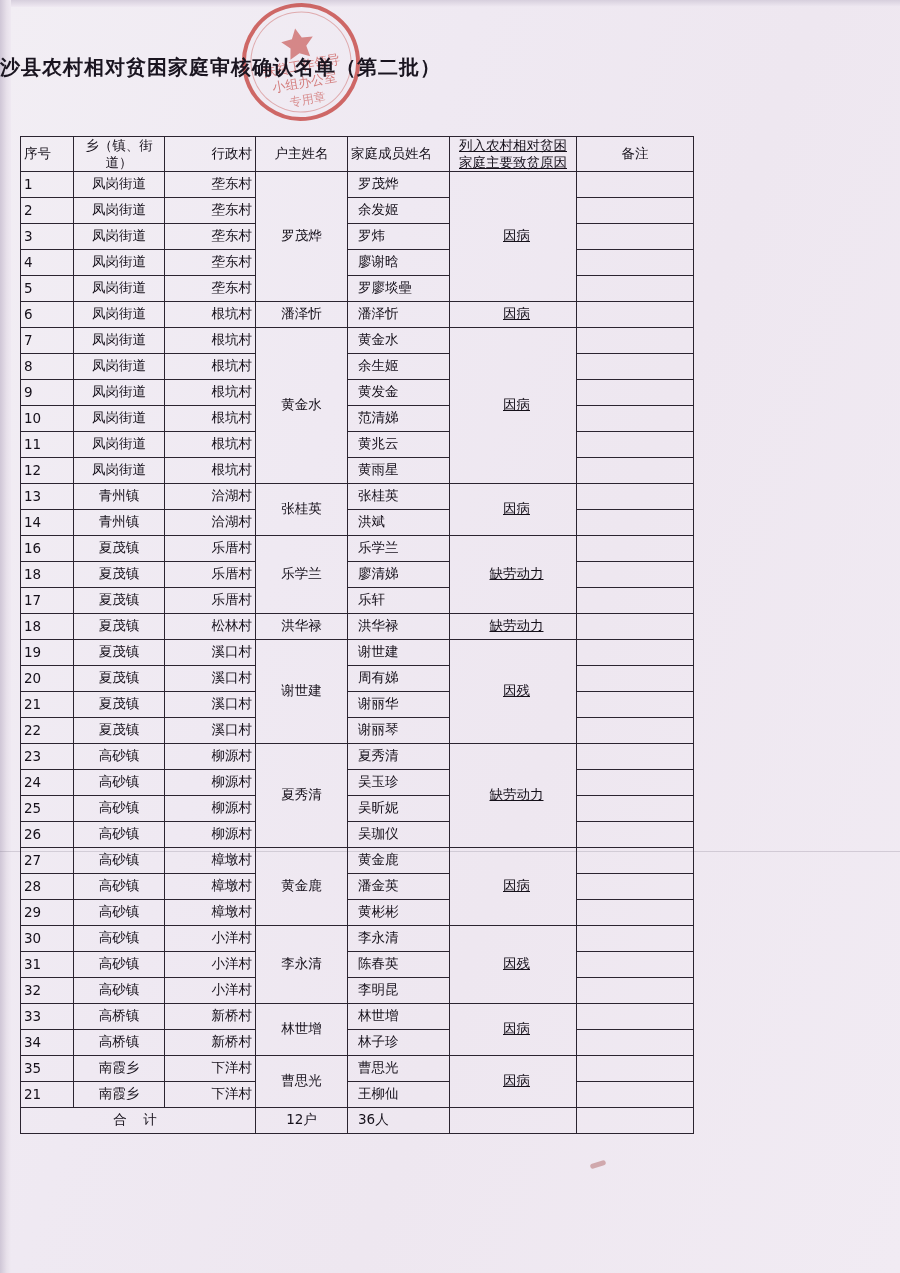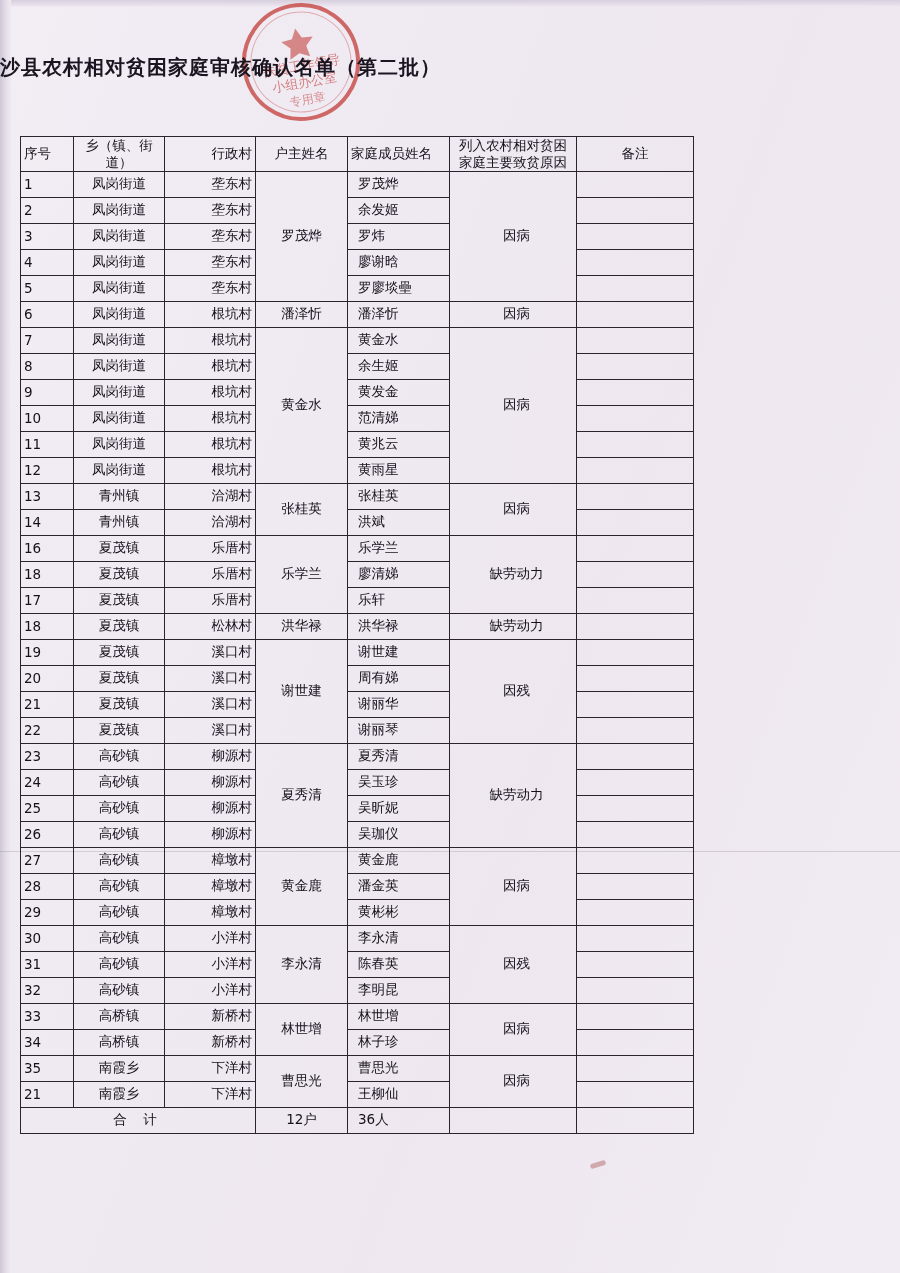--- a/index.html
+++ b/index.html
@@ -97,21 +97,21 @@
     font-weight: normal;
     font-size: 13.5px;
     line-height: 1.25;
     text-align: center;
   }
   .c-seq     { width: 46px;  text-align: left; padding-left: 6px; }
   .c-town    { width: 84px;  text-align: center; }
   .c-village { width: 84px;  text-align: right; }
   .c-head    { width: 85px;  text-align: center; }
   .c-member  { width: 95px;  text-align: left; padding-left: 8px; }
-  .c-reason  { width: 120px; text-align: center; }
+  .c-reason  { width: 120px; text-align: center; text-decoration: underline; }
   .c-remark  { width: 110px; text-align: center; }
 
   tbody td.c-member { text-align: left; padding-left: 10px; }
   tbody td.c-reason { text-align: center; padding-left: 10px; }
   tbody td.c-head   { text-align: center; }
 
   .total-row td {
     height: 46px;
     font-size: 14.5px;
   }

